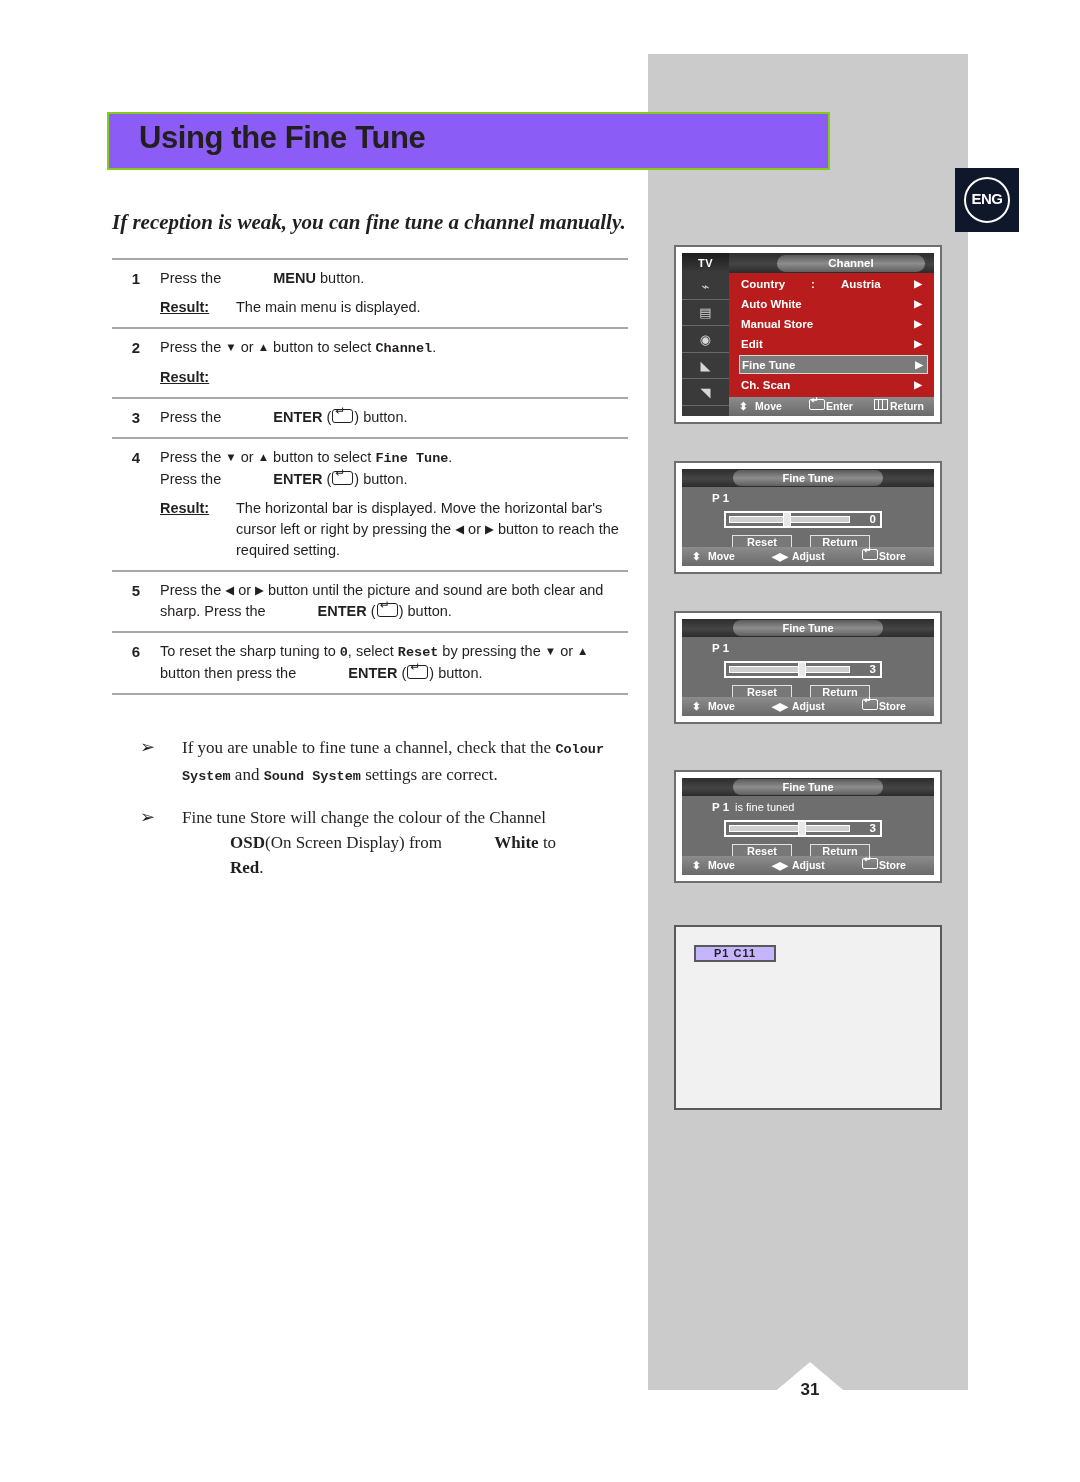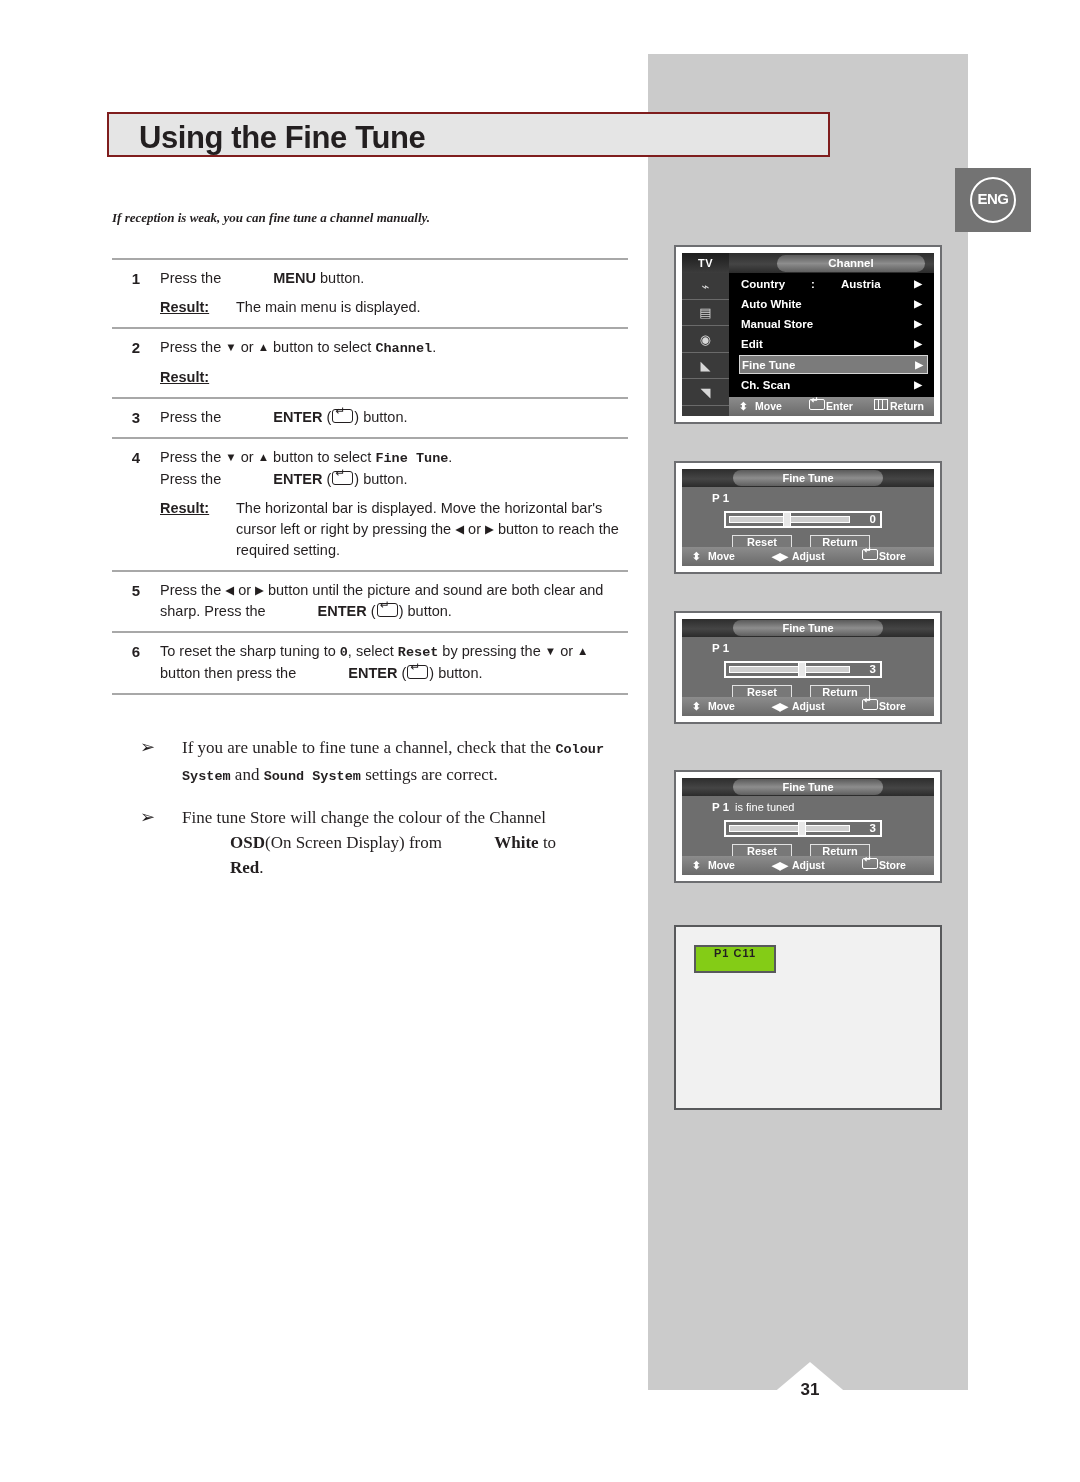--- a/index.html
+++ b/index.html
@@ -52,45 +52,45 @@
     font-weight: bold;
     color: #231f20;
   }
 
   
   .title-box {
     position: absolute;
     left: 107px;
     top: 112px;
     width: 723px;
-    height: 45px;
-    background: #e5e5e5;
-    border: 2px solid #7f1d1d;
+    height: 58px;
+    background: #8b5cf6;
+    border: 2px solid #84cc16;
     box-sizing: border-box;
     z-index: 5;
   }
   .title-text {
     position: absolute;
     left: 30px;
     top: 6px;
     font-size: 31px;
     font-weight: bold;
     letter-spacing: -0.4px;
     color: #231f20;
     font-family: "Liberation Sans", sans-serif;
   }
 
   
   .eng-badge {
     position: absolute;
     left: 955px;
     top: 168px;
-    width: 76px;
+    width: 64px;
     height: 64px;
-    background: #737373;
+    background: #0f172a;
     z-index: 6;
   }
   .eng-circle {
     position: absolute;
     left: 50%;
     top: 50%;
     transform: translate(-50%, -50%);
     width: 42px;
     height: 42px;
     border: 2px solid #ffffff;
@@ -105,21 +105,21 @@
 
   
   .intro {
     position: absolute;
     left: 112px;
     top: 210px;
     width: 520px;
     font-family: "Liberation Serif", serif;
     font-style: italic;
     font-weight: bold;
-    font-size: 13px;
+    font-size: 21px;
     color: #231f20;
   }
 
   
   .steps {
     position: absolute;
     left: 112px;
     top: 258px;
     width: 516px;
   }
@@ -250,21 +250,21 @@
     border-bottom: 1px solid #6a6a6a;
     position: relative;
   }
   .cm-ico span {
     position: absolute; left: 50%; top: 50%;
     transform: translate(-50%,-50%);
     font-size: 13px; color: #d7d7d7;
   }
   .cm-body {
     position: absolute; left: 47px; top: 20px; right: 0; bottom: 0;
-    background: #000000;
+    background: #b91c1c;
   }
   .cm-row {
     position: relative; height: 18px; margin: 2px 8px 0 12px;
     color: #ffffff; font-size: 11.5px; font-weight: bold; line-height: 18px;
   }
   .cm-row.sel {
     border: 1.5px solid #d5d5d5;
     background: #7b7b7b;
     margin-left: 10px; margin-right: 6px;
     padding-left: 2px;
@@ -335,22 +335,22 @@
     background: linear-gradient(180deg,#8c8c8c 0%,#6a6a6a 100%);
     color: #ffffff; font-size: 10.5px; font-weight: bold; line-height: 19px;
   }
   .ft-bottom .bi { position: absolute; top: 0; }
 
   
   #tv-screen { left: 674px; top: 925px; width: 268px; height: 185px;
     background: #f1f1f1; border: 2px solid #58595b; }
   .screen-chip {
     position: absolute; left: 18px; top: 18px;
-    width: 82px; height: 28px;
-    background: #84cc16; border: 2px solid #58595b; box-sizing: border-box;
+    width: 82px; height: 17px;
+    background: #c4b5fd; border: 2px solid #58595b; box-sizing: border-box;
     color: #231f20; font-size: 11px; font-weight: bold;
     line-height: 13px; text-align: center; letter-spacing: 1px;
   }
 
   .kglyph {
     display: inline-block; width: 14px; height: 9px;
     border: 1.2px solid #ffffff; border-radius: 2px;
     position: relative; vertical-align: 0px; margin-right: 3px;
   }
   .kglyph::after {

